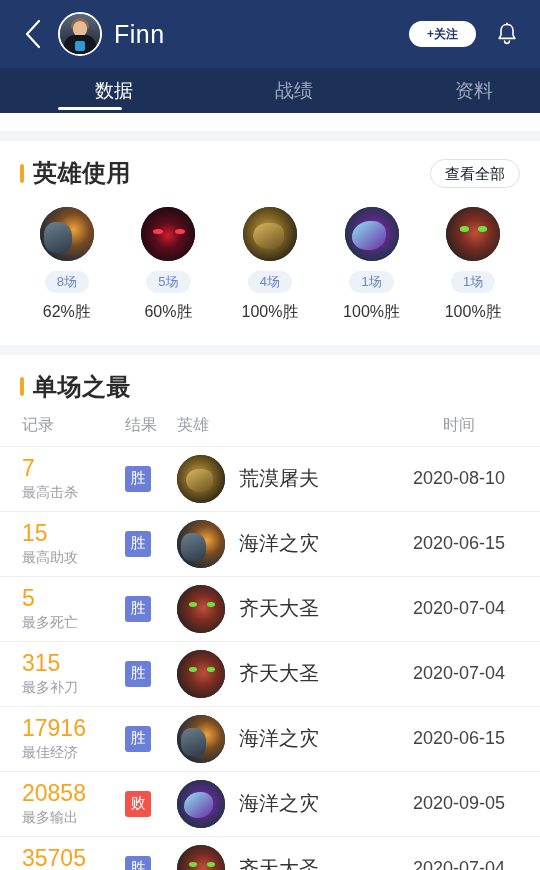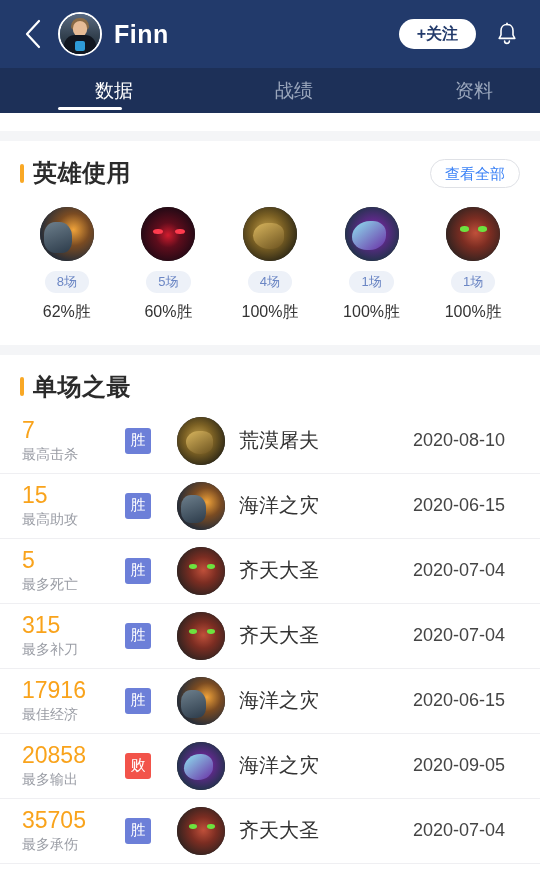--- a/index.html
+++ b/index.html
@@ -28,25 +28,25 @@
     background: #2b4a7d;
   }
   
   .av-bg { position:absolute; inset:0; background: linear-gradient(180deg,#5b6a80 0%, #33414f 55%, #1d2733 100%); }
   .av-hair { position:absolute; left:11px; top:4px; width:18px; height:12px; background:#8a6a45; border-radius:9px 9px 4px 4px; }
   .av-face { position:absolute; left:13px; top:7px; width:14px; height:15px; background:#e6bb96; border-radius:7px 7px 6px 6px; }
   .av-body { position:absolute; left:4px; top:21px; width:32px; height:22px; background:#11161f; border-radius:11px 11px 0 0; }
   .av-logo { position:absolute; left:15px; top:27px; width:10px; height:10px; background:#2e9bd6; border-radius:2px; }
   .username {
     color:#ffffff; font-size: 25px; margin-left: 12px; letter-spacing: .5px;
-    font-weight: 700; white-space: nowrap;
+    font-weight: 400; white-space: nowrap;
   }
   .spacer { flex: 1 1 auto; }
   .follow-btn {
-    background:#ffffff; color:#223A6B; font-size:16px; font-weight:700;
+    background:#ffffff; color:#223A6B; font-size:12px; font-weight:700;
     border-radius: 999px; padding: 7px 18px; line-height:1;
     white-space: nowrap; cursor:pointer; border: none;
     font-family: inherit;
   }
   .bell-icon { width: 34px; height: 34px; margin-left: 14px; display:flex;
     align-items:center; justify-content:center; cursor:pointer; }
 
   
   .tabbar {
     height: 45px; background:#1D3058; display:flex; align-items:stretch;
@@ -73,21 +73,21 @@
     position: relative;
   }
   .accent-bar {
     width: 4px; height: 19px; background:#F9A825; border-radius:2px;
     margin-right: 9px; flex:0 0 auto;
   }
   .section-title {
     font-size: 24px; font-weight: 700; color:#2B2B2B; letter-spacing:.5px;
   }
   .view-all {
-    margin-left: auto; border: 1px solid #DFE1E6; color:#3b82f6;
+    margin-left: auto; border: 1px solid #DFE1E6; color:#0f172a;
     font-size: 15px; border-radius: 999px; padding: 6px 14px; line-height: 1;
     background:#fff; cursor:pointer; font-family: inherit;
   }
 
   
   .heroes {
     display:flex; padding: 12px 16px 22px 16px; gap: 0;
   }
   .hero-cell {
     flex:1 1 0; display:flex; flex-direction:column; align-items:center;
@@ -249,20 +249,26 @@
   </div>
 
   <div class="gap-grey"></div>
 
   <div class="card">
     <div class="section-head">
       <span class="accent-bar"></span>
       <span class="section-title">单场之最</span>
     </div>
 
+    <div class="tbl-head">
+      <div class="col-rec">记录</div>
+      <div class="col-res">结果</div>
+      <div class="col-hero">英雄</div>
+      <div class="col-time">时间</div>
+    </div>
 
     <div class="row">
       <div class="rec-cell">
         <div class="rec-val">7</div>
         <div class="rec-lbl">最高击杀</div>
       </div>
       <div class="res-cell">
         <span class="badge win">胜</span>
       </div>
       <div class="hero-cell-row">

